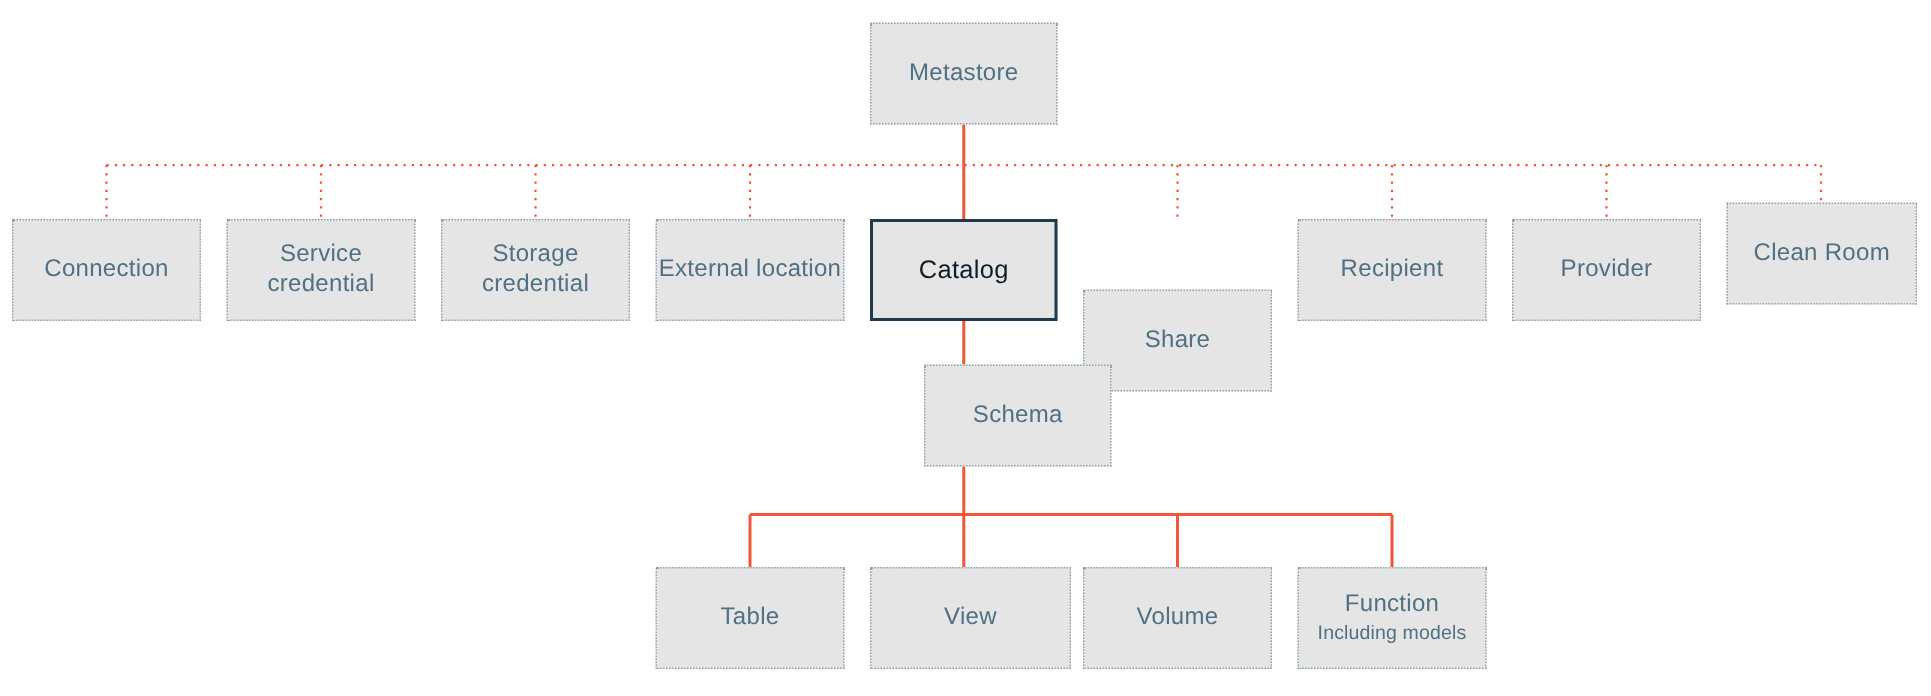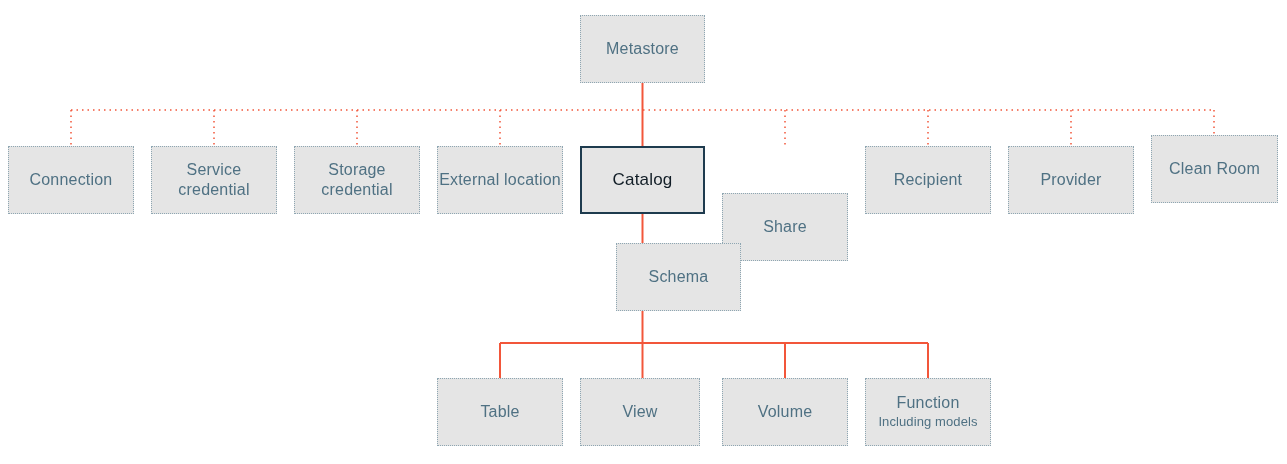--- a/index.html
+++ b/index.html
@@ -112,21 +112,21 @@
     <span>Clean Room</span>
   </div>
 
   <div class="node" style="left:616px; top:243px; width:125px;">
     <span>Schema</span>
   </div>
 
   <div class="node" style="left:437px; top:378px;">
     <span>Table</span>
   </div>
-  <div class="node" style="left:580px; top:378px; width:120px;">
+  <div class="node" style="left:580px; top:378px; width:134px;">
     <span>View</span>
   </div>
   <div class="node" style="left:722px; top:378px;">
     <span>Volume</span>
   </div>
   <div class="node" style="left:865px; top:378px;">
     <span>Function</span>
     <span class="node-sublabel">Including models</span>
   </div>
 

